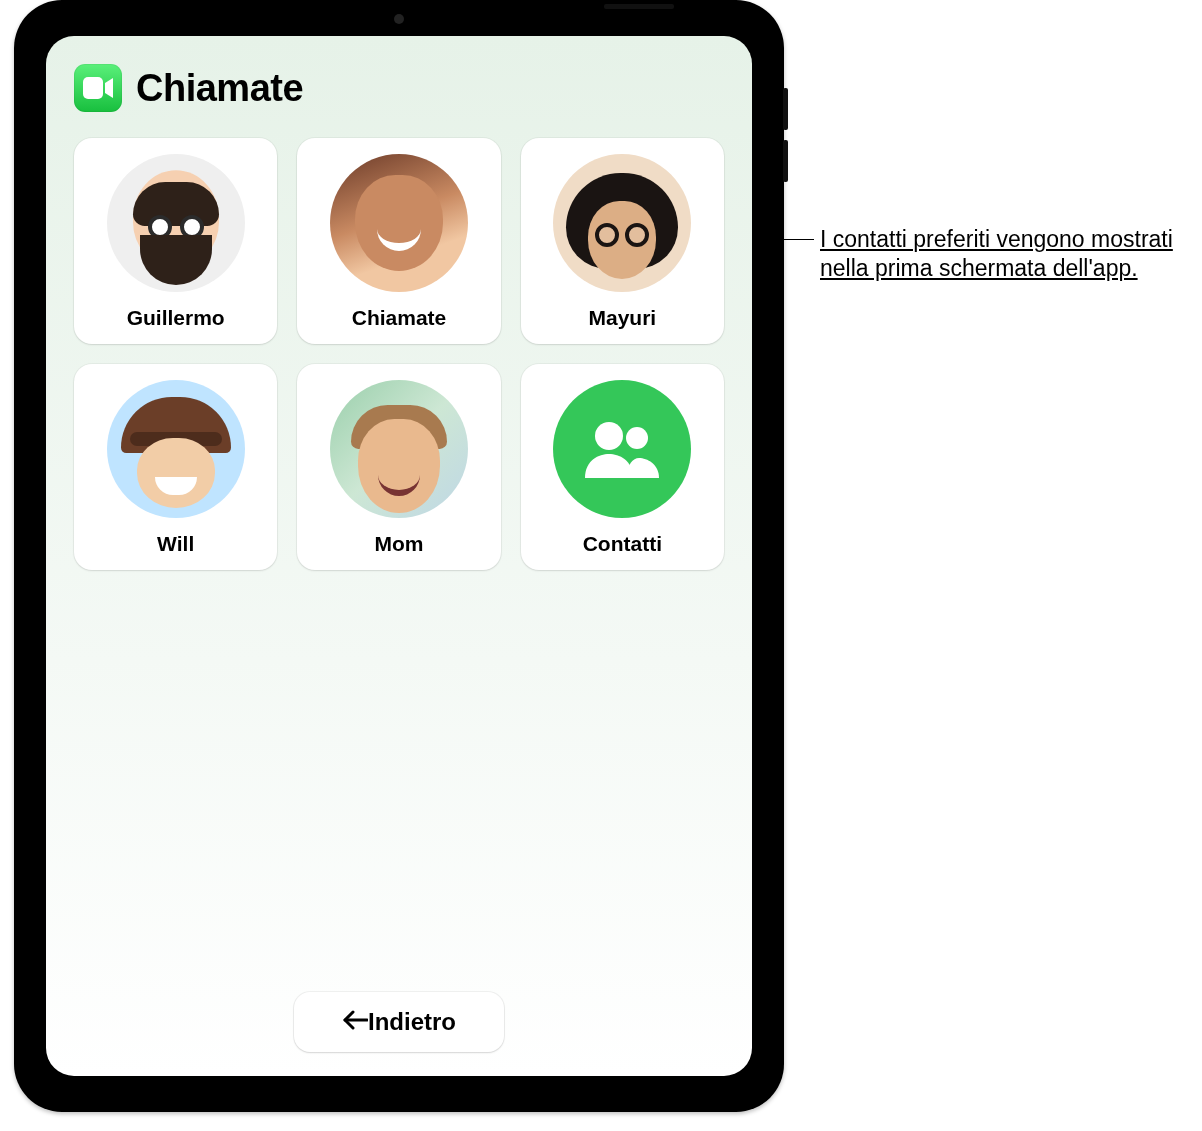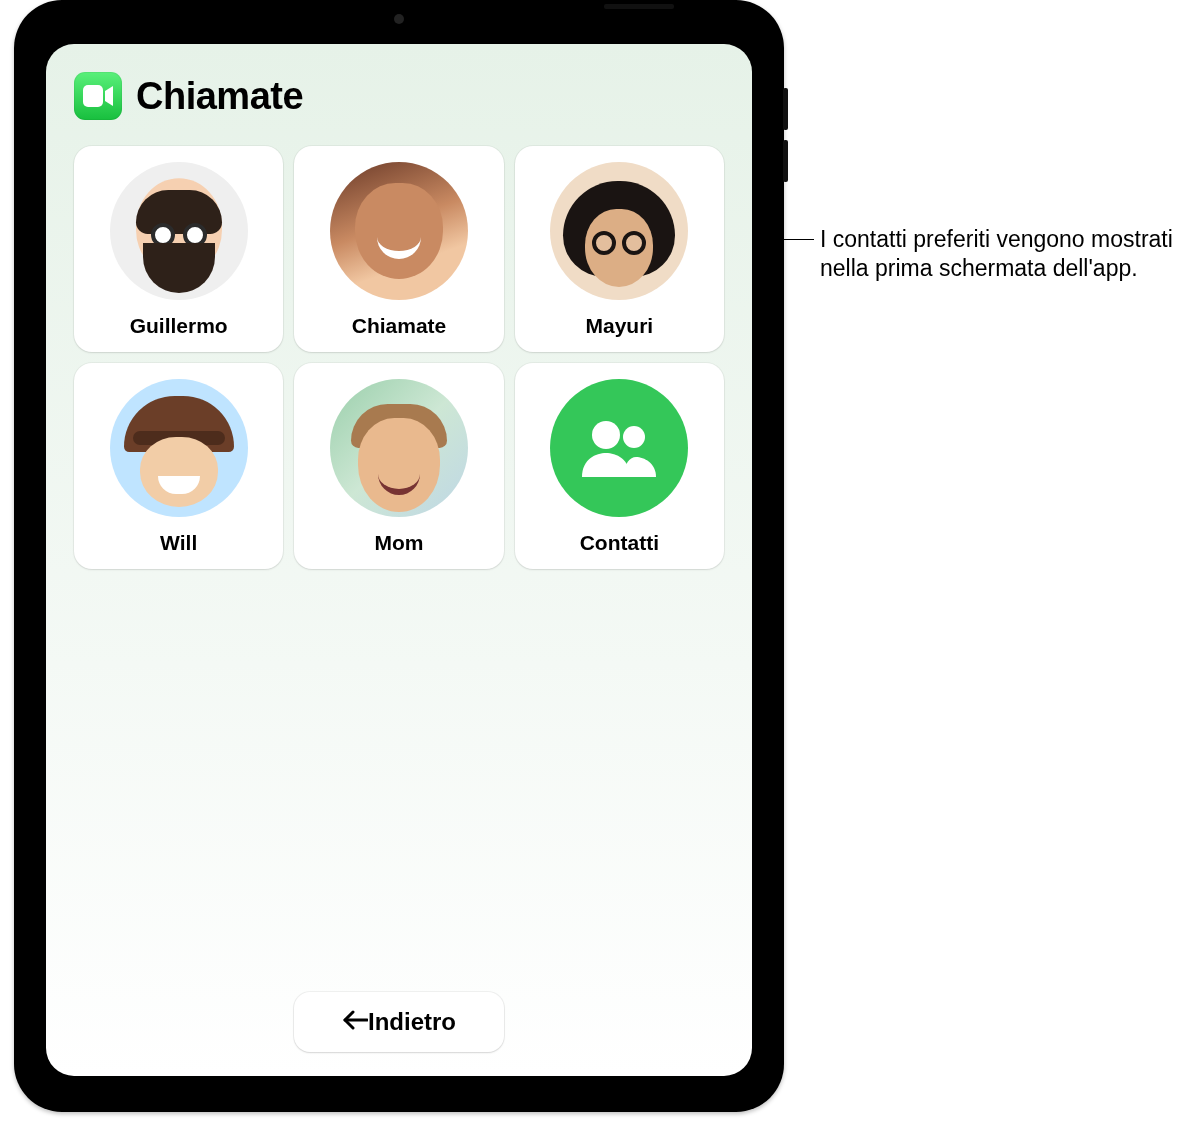--- a/index.html
+++ b/index.html
@@ -39,21 +39,20 @@
 
   .screen {
     position: absolute;
     left: 32px; right: 32px; top: 36px; bottom: 36px;
     background: linear-gradient(180deg,#e6f2e8 0%,#f4f9f5 60%,#ffffff 100%);
     border-radius: 28px;
     overflow: hidden;
     display: flex;
     flex-direction: column;
     padding: 28px 28px 24px 28px;
-    margin-top: 8px;
   }
   .header {
     display: flex;
     align-items: center;
     gap: 14px;
     margin-bottom: 26px;
   }
   .app-icon {
     width: 48px; height: 48px;
     border-radius: 11px;
@@ -63,21 +62,21 @@
   }
   .title {
     font-size: 38px;
     font-weight: 800;
     letter-spacing: -.5px;
     color: #000;
   }
   .grid {
     display: grid;
     grid-template-columns: repeat(3, 1fr);
-    gap: 11px;
+    gap: 20px;
     align-content: start;
   }
   .tile {
     background: #fff;
     border-radius: 18px;
     box-shadow: 0 1px 2px rgba(0,0,0,.1), 0 0 0 1px rgba(0,0,0,.04);
     padding: 16px 10px 14px;
     display: flex;
     flex-direction: column;
     align-items: center;
@@ -153,20 +152,21 @@
   .av-mom{background:linear-gradient(135deg,#9acfab 0%,#cde7d4 50%,#bfd7e6 100%);}
   .mo-face{position:absolute;left:50%;top:28%;transform:translateX(-50%);width:82px;height:94px;background:#e9b98e;border-radius:46% 46% 52% 52%;}
   .mo-hair{position:absolute;left:50%;top:18%;transform:translateX(-50%);width:96px;height:44px;background:#a87a4f;border-radius:50px 50px 10px 10px;}
   .mo-smile{position:absolute;left:50%;top:68%;transform:translateX(-50%);width:42px;height:22px;border-bottom:6px solid #733; border-radius:0 0 40px 40px;}
 
   
   .callout {
     position:absolute;
     left:770px; top:225px;
     display:flex;
+    text-decoration:underline;
   }
   .callout-line{
     width:44px; height:0; border-top:1px solid #000;
     margin-top:14px; margin-right:6px;
   }
   .callout-text{
     font-size:23px; line-height:1.28; color:#000;
     max-width:380px;
   }
 </style>

